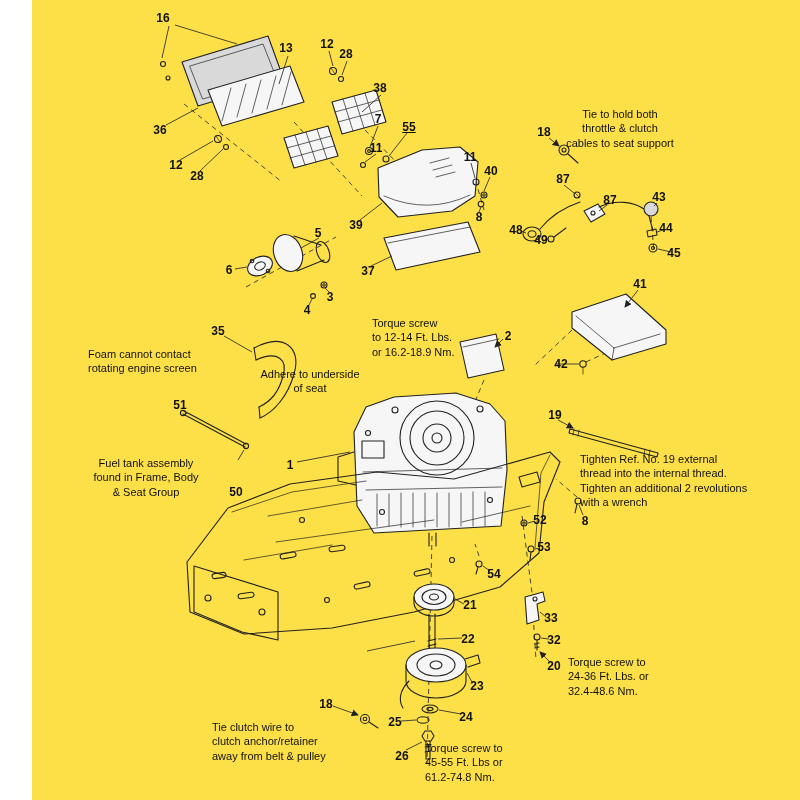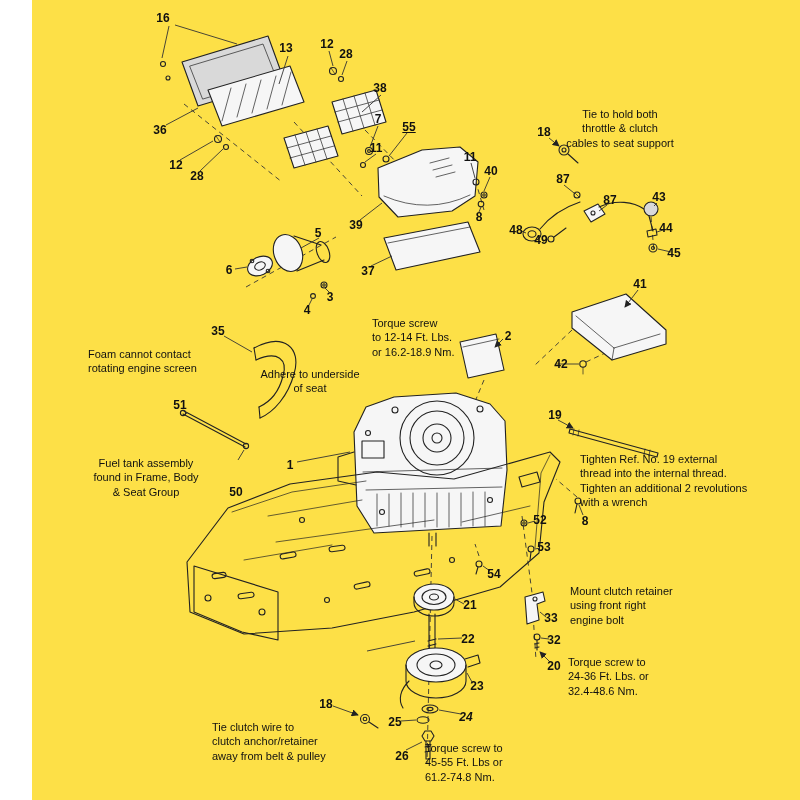--- a/index.html
+++ b/index.html
@@ -265,21 +265,21 @@
       <div class="callout" style="left: 553px; top: 521px;">8</div>
       <div class="callout" style="left: 512px; top: 547px;">53</div>
       <div class="callout" style="left: 462px; top: 574px;">54</div>
       <div class="callout" style="left: 438px; top: 605px;">21</div>
       <div class="callout" style="left: 519px; top: 618px;">33</div>
       <div class="callout" style="left: 436px; top: 639px;">22</div>
       <div class="callout" style="left: 522px; top: 640px;">32</div>
       <div class="callout" style="left: 522px; top: 666px;">20</div>
       <div class="callout" style="left: 445px; top: 686px;">23</div>
       <div class="callout" style="left: 363px; top: 722px;">25</div>
-      <div class="callout" style="left: 434px; top: 717px; font-style: italic;">24</div>
+      <div class="callout" style="left: 434px; top: 717px;">24</div>
       <div class="callout" style="left: 294px; top: 704px;">18</div>
       <div class="callout" style="left: 370px; top: 756px;">26</div>
     </div>
 
   <div class="layer">
       <div class="note center" style="left: 528px; top: 107px; width: 120px;">Tie to hold both
 throttle &amp; clutch
 cables to seat support</div>
       <div class="note" style="left: 340px; top: 316px; width: 110px;">Torque screw
 to 12-14 Ft. Lbs.
@@ -288,23 +288,20 @@
 rotating engine screen</div>
       <div class="note center" style="left: 218px; top: 367px; width: 120px;">Adhere to underside
 of seat</div>
       <div class="note center" style="left: 48px; top: 456px; width: 132px;">Fuel tank assembly
 found in Frame, Body
 &amp; Seat Group</div>
       <div class="note" style="left: 548px; top: 452px; width: 210px;">Tighten Ref. No. 19 external
 thread into the internal thread.
 Tighten an additional 2 revolutions
 with a wrench</div>
-      <div class="note" style="left: 538px; top: 584px; width: 140px;">Mount clutch retainer
-using front right
-engine bolt</div>
       <div class="note" style="left: 536px; top: 655px; width: 118px;">Torque screw to
 24-36 Ft. Lbs. or
 32.4-48.6 Nm.</div>
       <div class="note" style="left: 180px; top: 720px; width: 158px;">Tie clutch wire to
 clutch anchor/retainer
 away from belt &amp; pulley</div>
       <div class="note" style="left: 393px; top: 741px; width: 112px;">Torque screw to
 45-55 Ft. Lbs or
 61.2-74.8 Nm.</div>
     </div>

